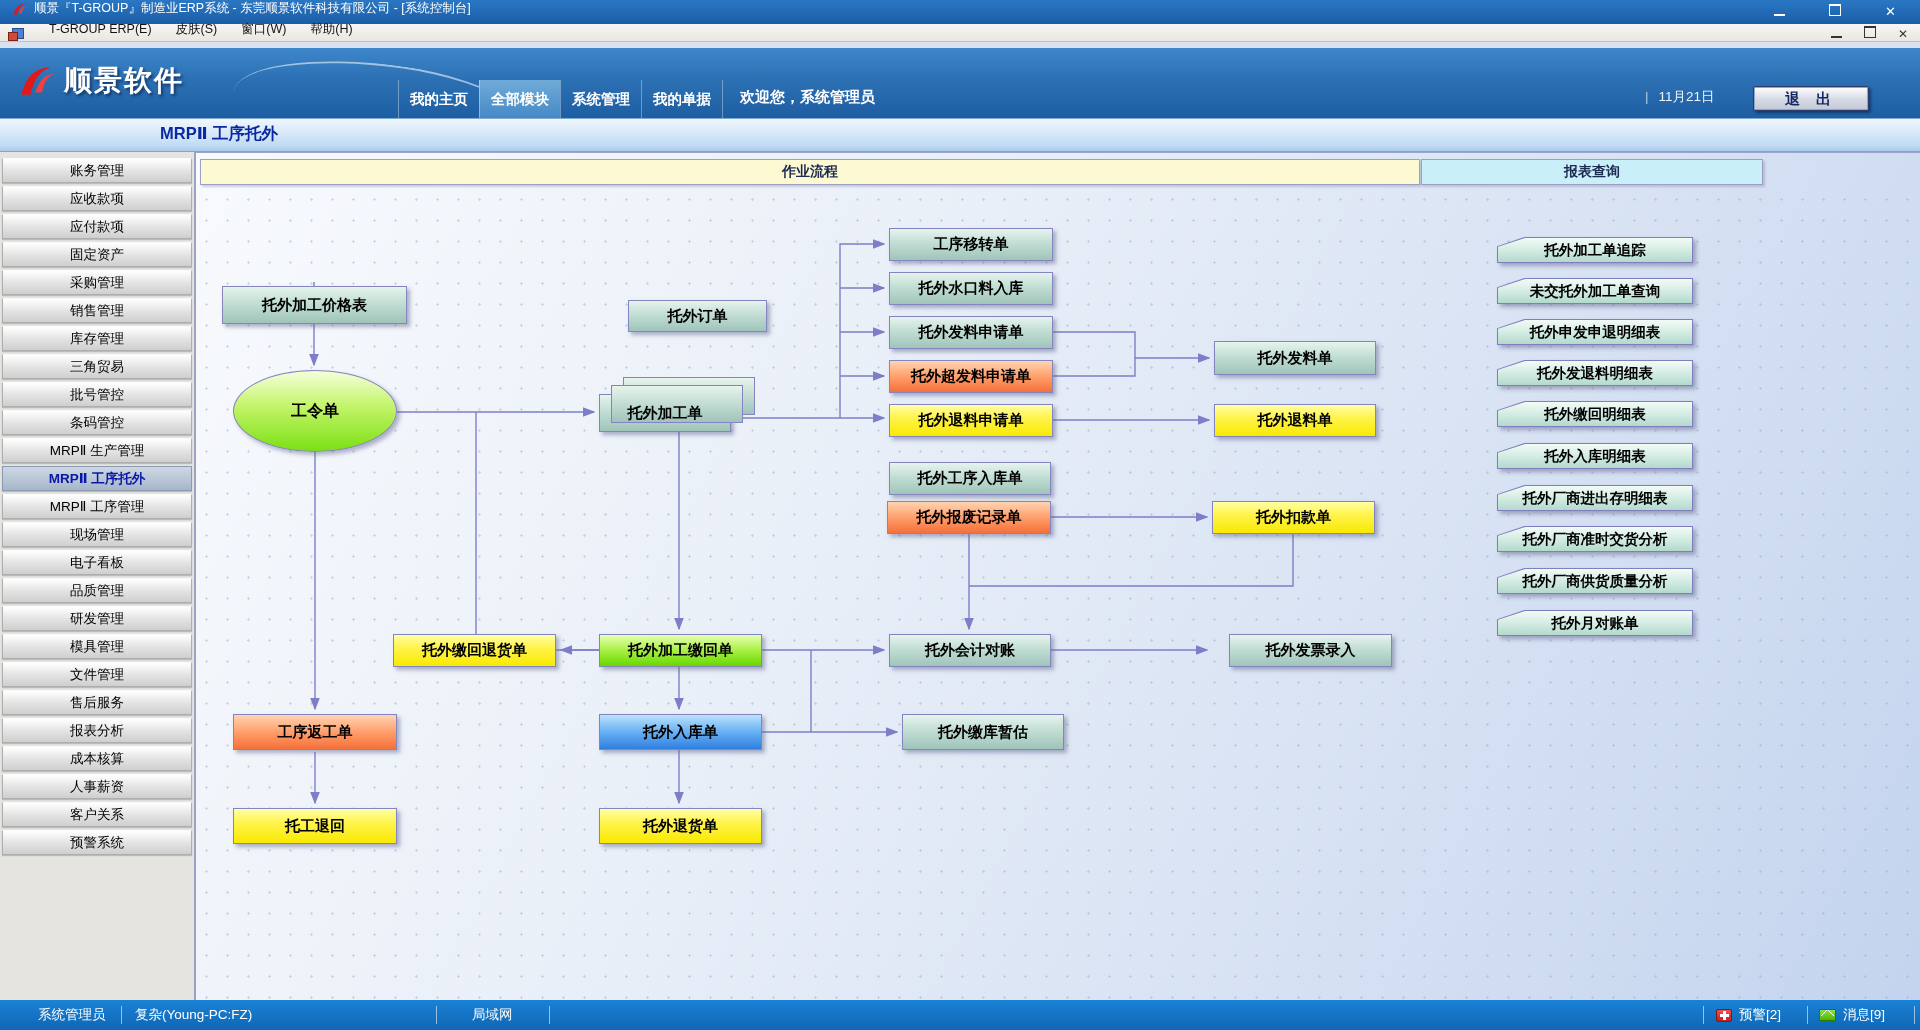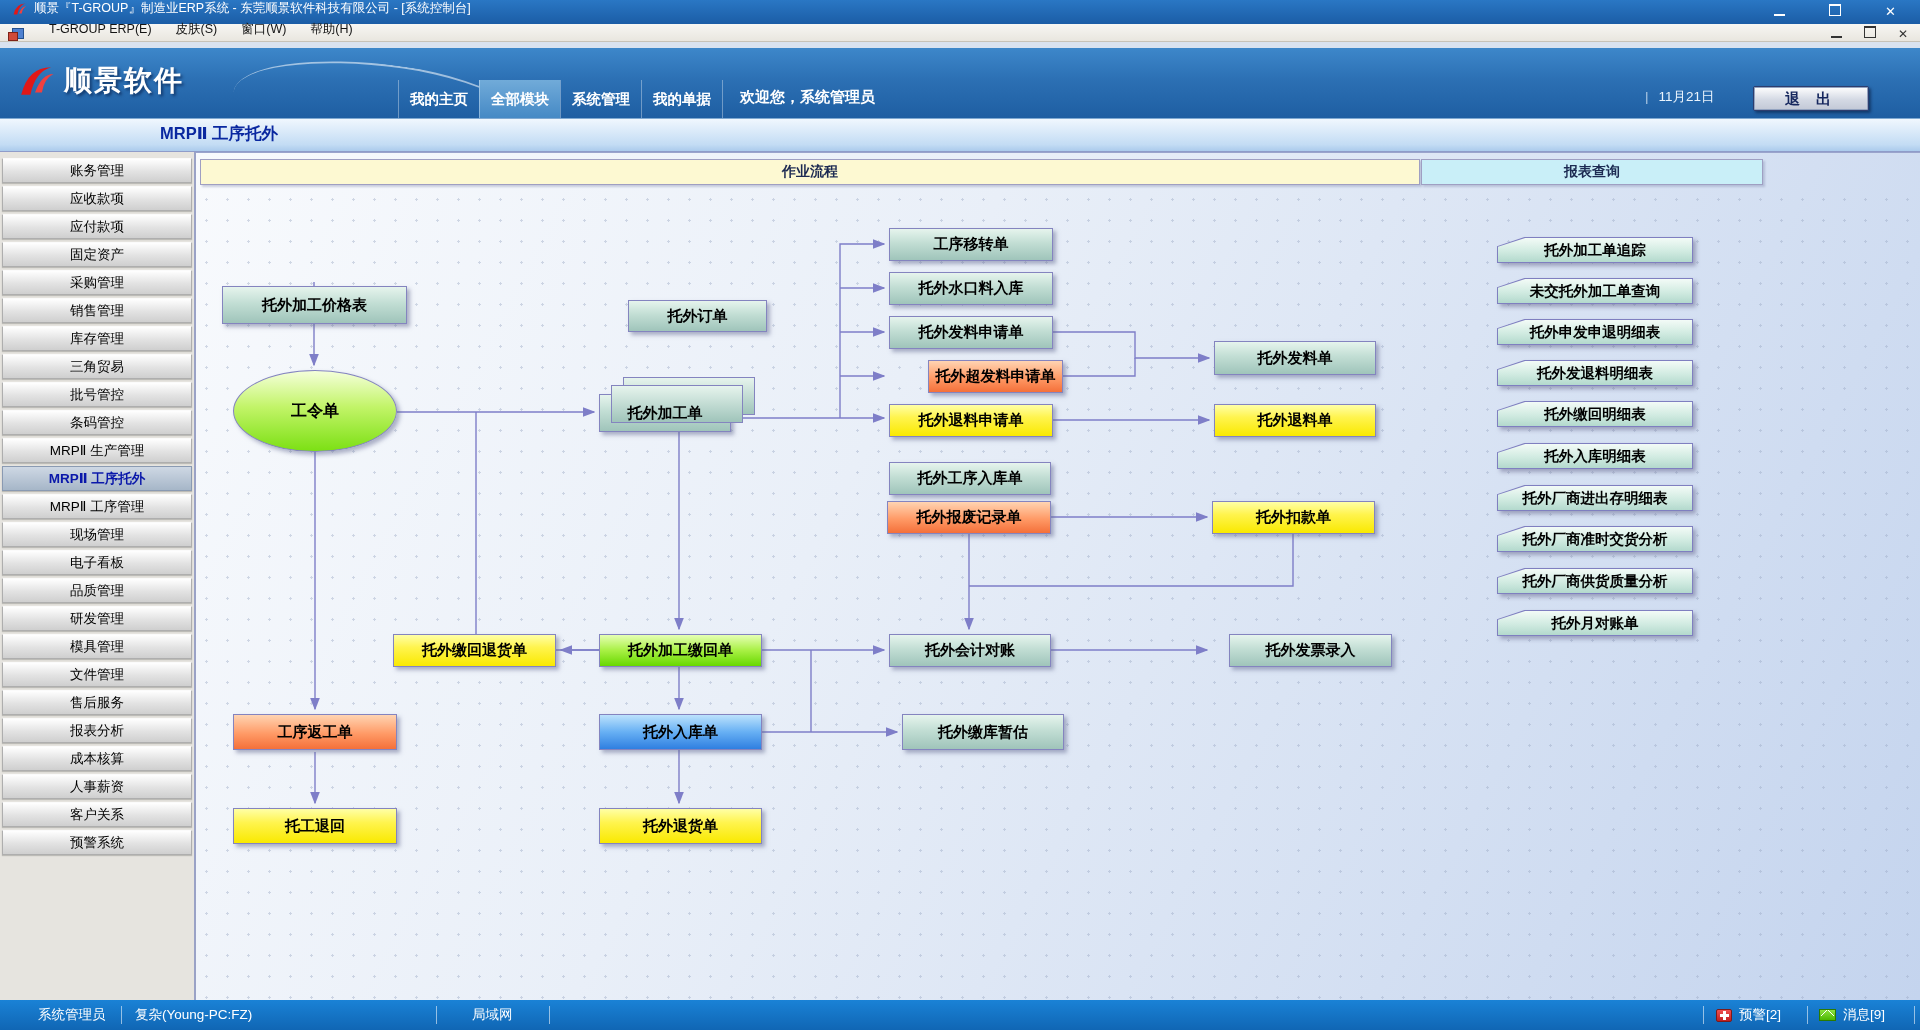--- a/index.html
+++ b/index.html
@@ -362,21 +362,21 @@
     </div>
 
     <div class="node t-teal" style="left: 889px; top: 272px; width: 164px; height: 33px;">
       <span>托外水口料入库</span>
     </div>
 
     <div class="node t-teal" style="left: 889px; top: 316px; width: 164px; height: 33px;">
       <span>托外发料申请单</span>
     </div>
 
-    <div class="node t-orange" style="left: 889px; top: 360px; width: 135px; height: 33px; margin-left: 39px;">
+    <div class="node t-orange" style="left: 889px; top: 360px; width: 164px; height: 33px;">
       <span>托外超发料申请单</span>
     </div>
 
     <div class="node t-yellow" style="left: 889px; top: 404px; width: 164px; height: 33px;">
       <span>托外退料申请单</span>
     </div>
 
     <div class="node t-teal" style="left: 1214px; top: 341px; width: 162px; height: 34px;">
       <span>托外发料单</span>
     </div>

